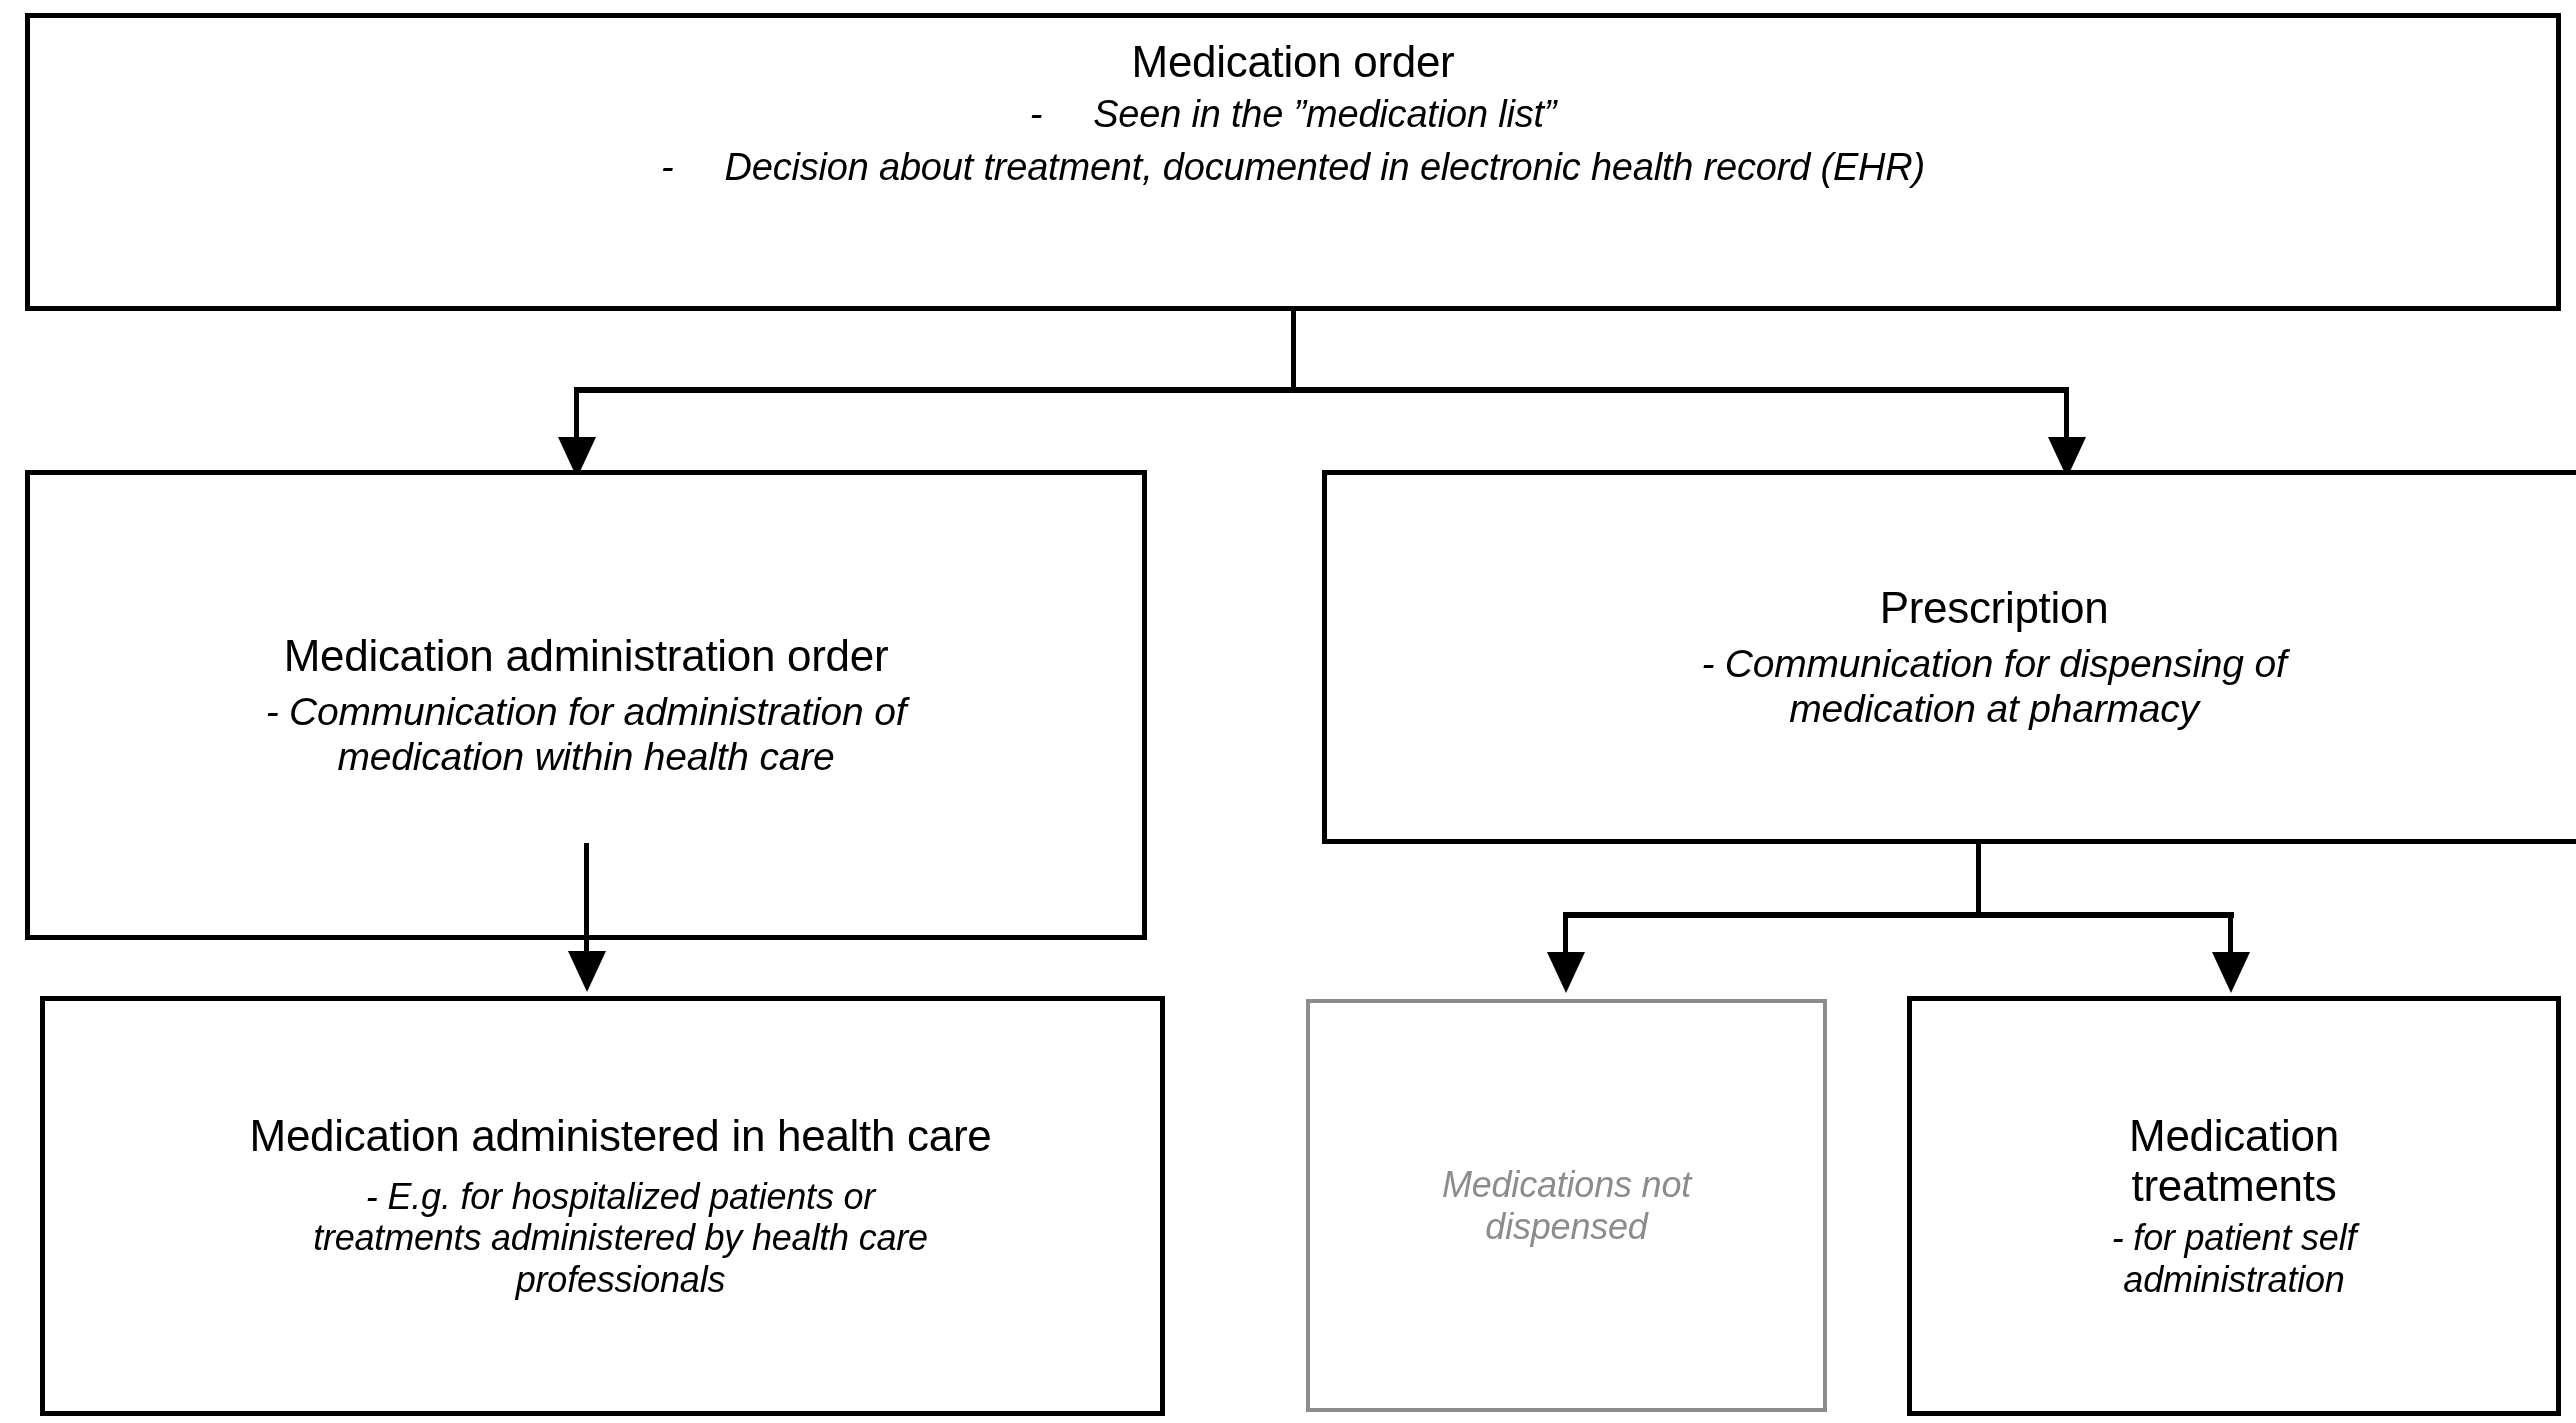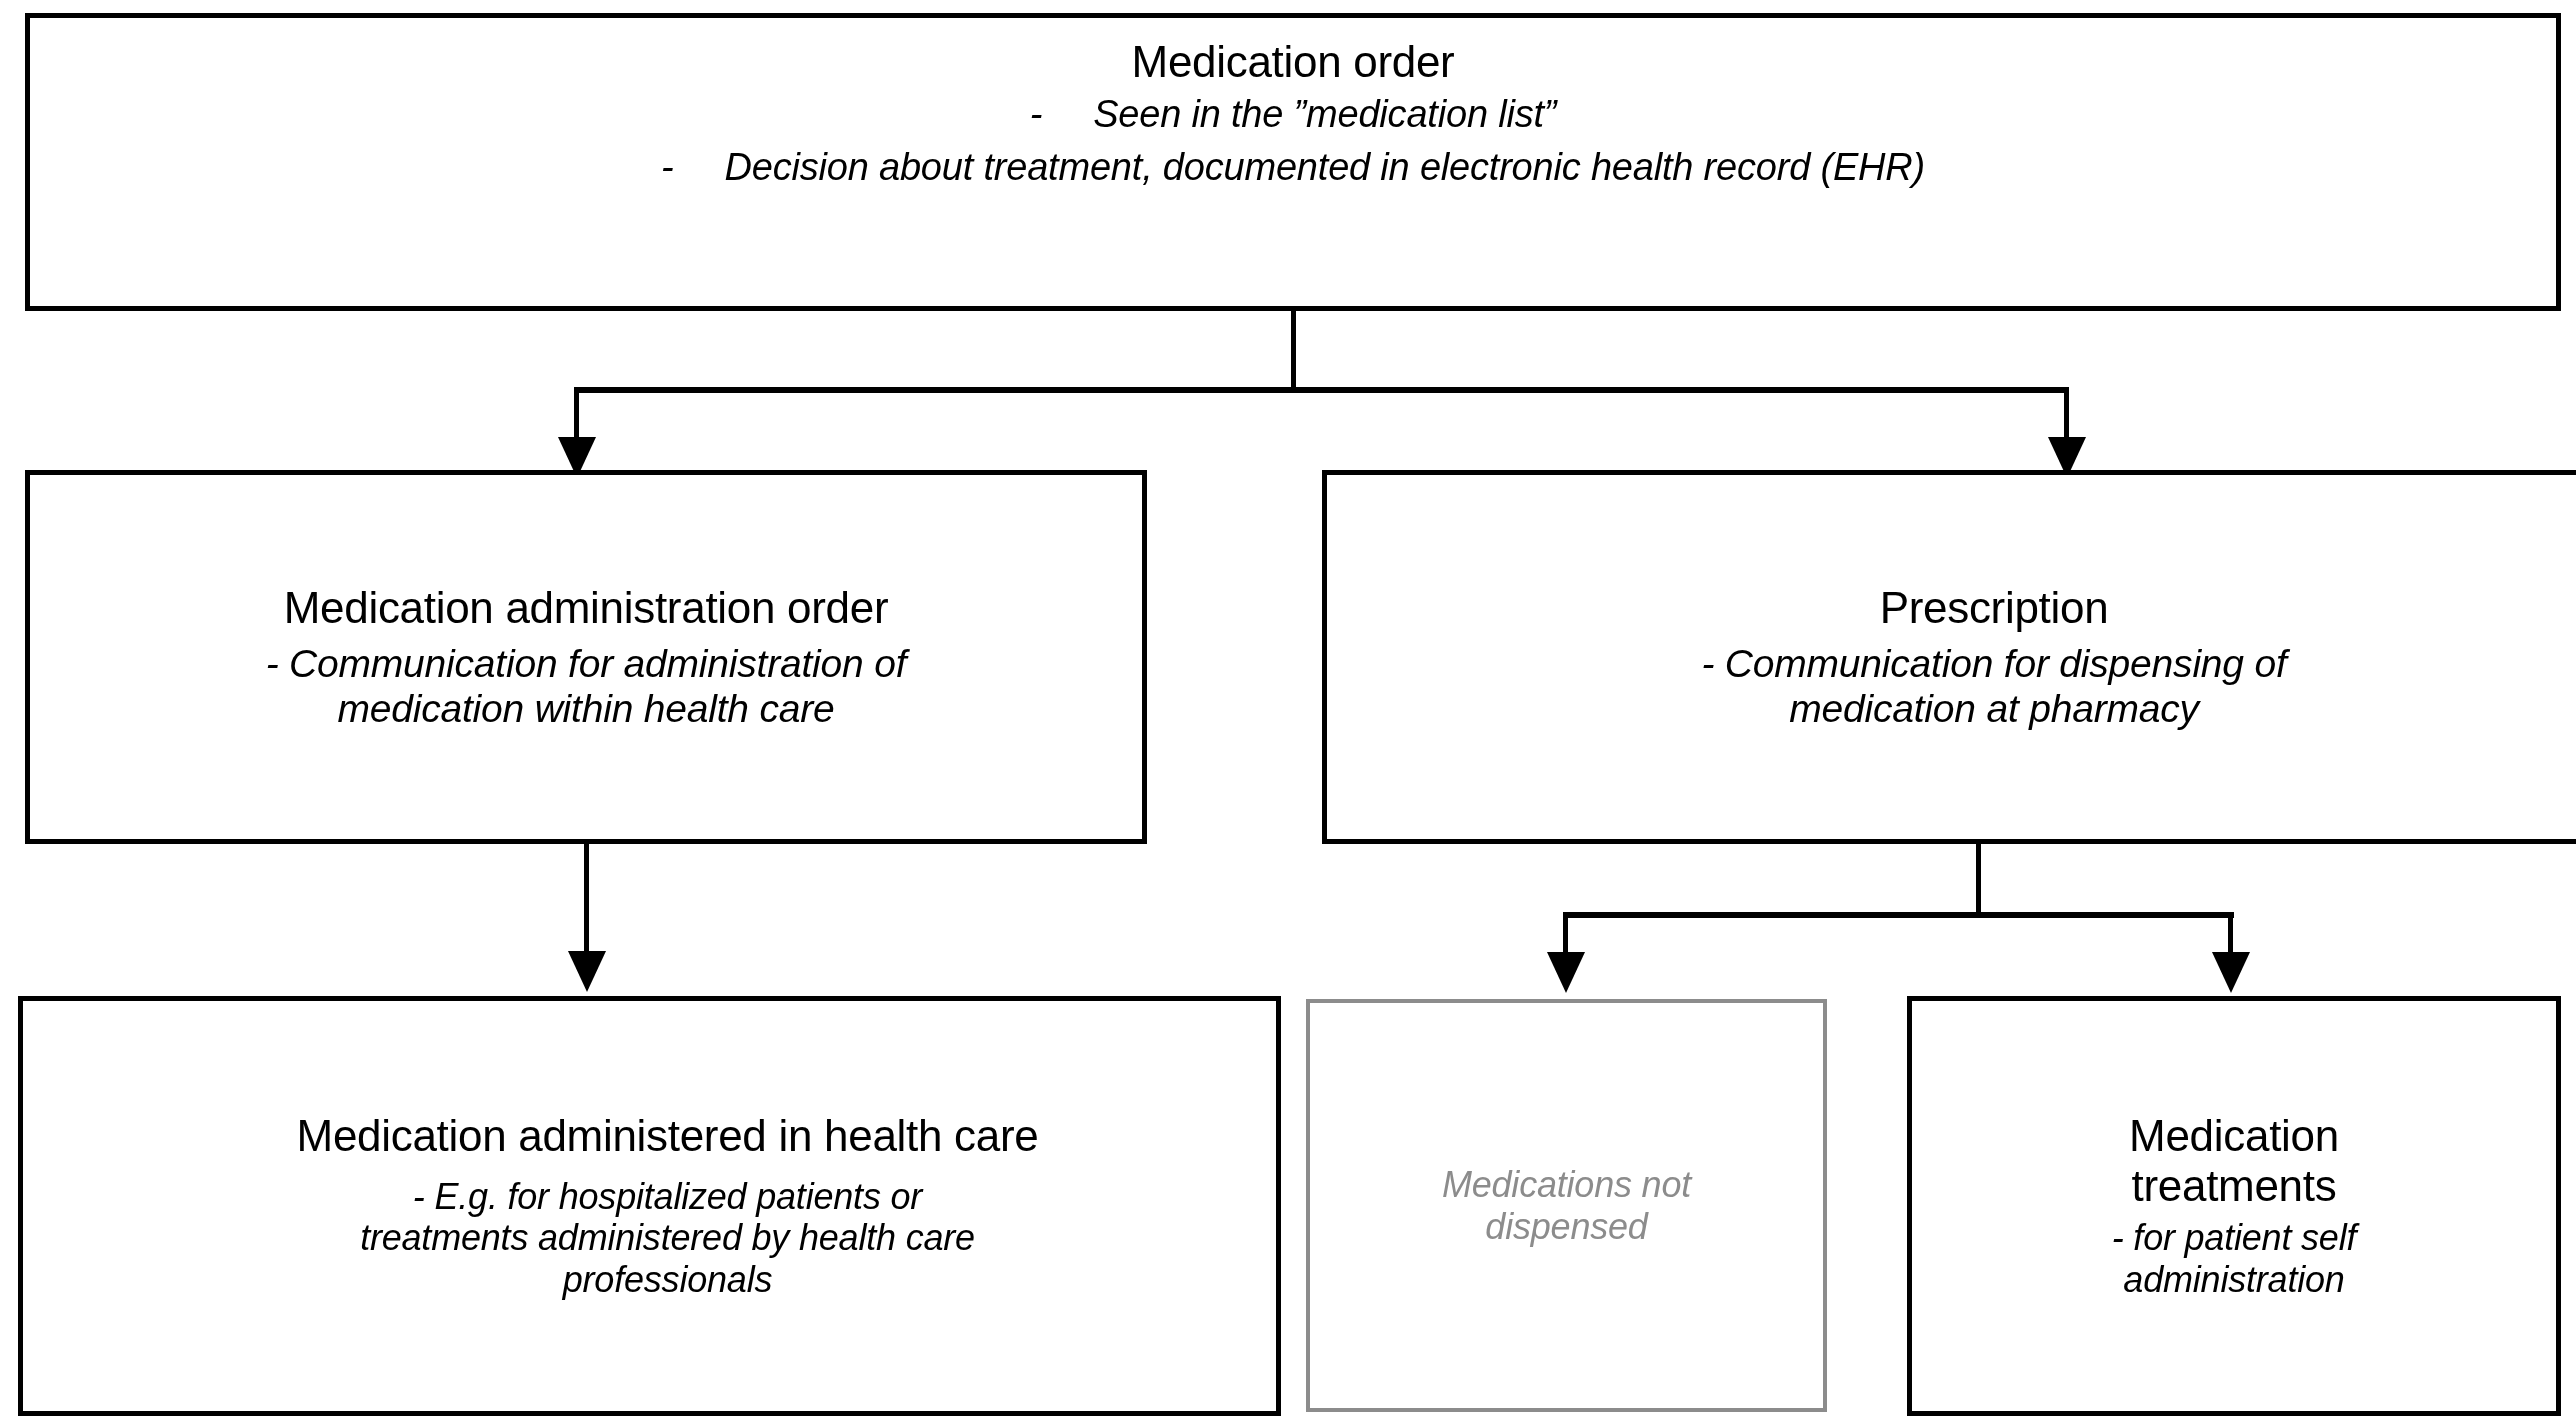--- a/index.html
+++ b/index.html
@@ -61,34 +61,34 @@
     justify-content:flex-start;
     padding-top:19px;
   }
   #box-medication-order .b-title{font-size:44px;}
   #box-medication-order .b-line{font-size:38px; margin-top:8.8px;}
   #box-medication-order .b-line.l2{margin-top:6.3px;}
   .tabgap{display:inline-block;width:51px;}
 
   
   #box-medication-administration-order{
-    left:25px; top:470px; width:1122px; height:374px;
+    left:25px; top:470px; width:1122px; height:470px;
   }
   #box-medication-administration-order .b-title{font-size:44px;}
   #box-medication-administration-order .b-sub{font-size:39px; margin-top:8.8px;}
 
   #box-prescription{
     left:1322px; top:470px; width:1305px; height:374px;padding-left:39px;
   }
   #box-prescription .b-title{font-size:44px;}
   #box-prescription .b-sub{font-size:39px; margin-top:8.8px;}
 
   
   #box-medication-administered{
-    left:18px; top:996px; width:1263px; height:420px;padding-left:36px;
+    left:40px; top:996px; width:1125px; height:420px;padding-left:36px;
   }
   #box-medication-administered .b-title{font-size:44px; padding:0 19px;}
   #box-medication-administered .b-sub{font-size:36px; margin-top:15px; padding:0 11.3px;}
 
   #box-medications-not-dispensed{
     left:1306px; top:999px; width:521px; height:413px;
   }
   #box-medications-not-dispensed .b-sub{font-size:36px;}
 
   #box-medication-dispensed{

